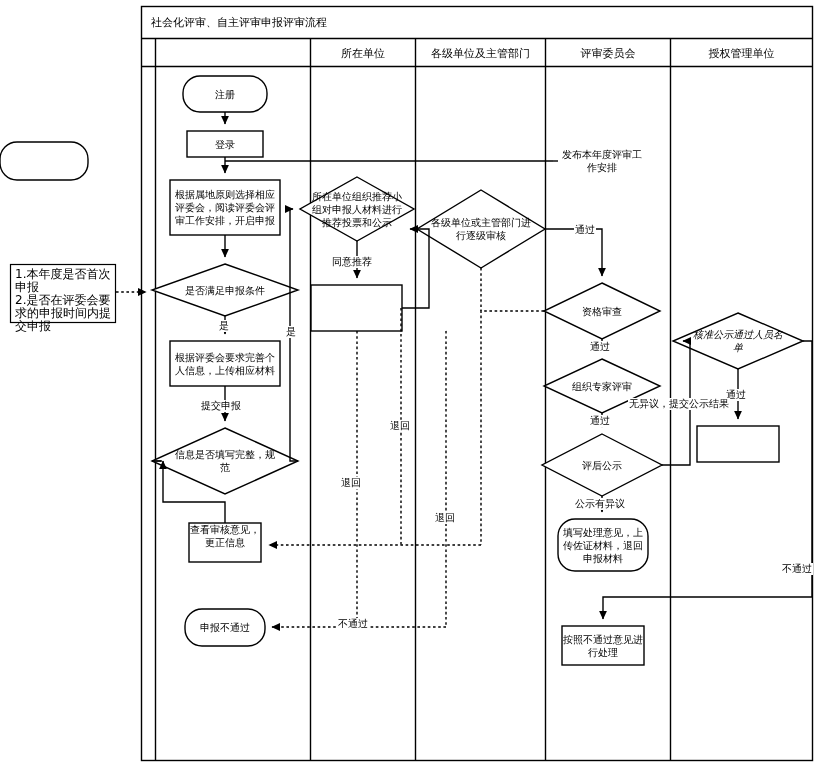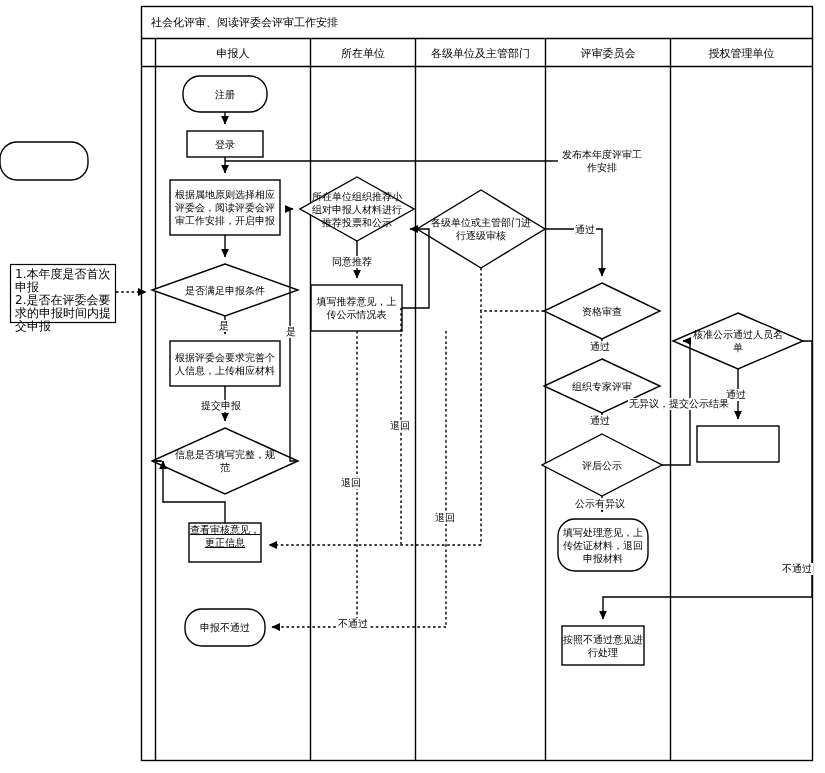--- a/index.html
+++ b/index.html
@@ -137,55 +137,53 @@
 
       <path d="M357,331 L357,627 L272,627" marker-end="url(#ahd)"></path>
 
       <path d="M446,331 L446,627"></path>
       <path d="M446,627 L357,627"></path>
 
       <path d="M446,331 L446,331"></path>
     </g>
   </svg>
 
-  <div class="title" style="left:151px;top:15px;">社会化评审、阅读评委会评审工作安排</div>
+  <div class="title" style="left:151px;top:15px;">社会化评审、自主评审申报评审流程</div>
 
-  <div class="hdr" style="left:156px;top:40px;width:154px;height:26px;">申报人</div>
   <div class="hdr" style="left:311px;top:40px;width:104px;height:26px;">所在单位</div>
   <div class="hdr" style="left:416px;top:40px;width:129px;height:26px;">各级单位及主管部门</div>
   <div class="hdr" style="left:546px;top:40px;width:124px;height:26px;">评审委员会</div>
   <div class="hdr" style="left:671px;top:40px;width:141px;height:26px;">授权管理单位</div>
 
   <div class="note" style="left:11px;top:265px;width:105px;height:58px;">
     <div>1.本年度是否首次申报</div>
     <div>2.是否在评委会要求的申报时间内提交申报</div>
   </div>
 
   <div class="shape-text" style="left:183px;top:76px;width:84px;height:36px;">注册</div>
   <div class="shape-text" style="left:187px;top:131px;width:76px;height:26px;">登录</div>
   <div class="shape-text" style="left:172px;top:180px;width:106px;height:55px;">根据属地原则选择相应评委会，阅读评委会评审工作安排，开启申报</div>
   <div class="shape-text" style="left:165px;top:272px;width:120px;height:36px;">是否满足申报条件</div>
   <div class="shape-text" style="left:172px;top:341px;width:106px;height:45px;">根据评委会要求完善个人信息，上传相应材料</div>
   <div class="shape-text" style="left:172px;top:443px;width:106px;height:36px;">信息是否填写完整，规范</div>
-  <div class="shape-text" style="left:190px;top:523px;width:70px;height:25px;text-decoration:underline;">查看审核意见，更正信息</div>
+  <div class="shape-text" style="left:190px;top:523px;width:70px;height:25px;">查看审核意见，更正信息</div>
   <div class="shape-text" style="left:185px;top:609px;width:80px;height:37px;">申报不通过</div>
 
   <div class="shape-text" style="left:308px;top:181px;width:98px;height:56px;">所在单位组织推荐小组对申报人材料进行推荐投票和公示</div>
-  <div class="shape-text" style="left:313px;top:285px;width:87px;height:46px;">填写推荐意见，上传公示情况表</div>
 
   <div class="shape-text" style="left:428px;top:211px;width:106px;height:36px;">各级单位或主管部门进行逐级审核</div>
 
   <div class="shape-text" style="left:558px;top:142px;width:88px;height:38px;">发布本年度评审工作安排</div>
   <div class="shape-text" style="left:562px;top:298px;width:80px;height:26px;">资格审查</div>
   <div class="shape-text" style="left:556px;top:373px;width:92px;height:26px;">组织专家评审</div>
   <div class="shape-text" style="left:562px;top:452px;width:80px;height:26px;">评后公示</div>
   <div class="shape-text" style="left:559px;top:519px;width:88px;height:52px;text-align:center;">填写处理意见，上传佐证材料，退回申报材料</div>
   <div class="shape-text" style="left:563px;top:626px;width:80px;height:39px;">按照不通过意见进行处理</div>
 
-  <div class="shape-text" style="left:692px;top:324px;width:92px;height:34px;">核准公示通过人员名单</div>
+  <div class="shape-text" style="left:692px;top:324px;width:92px;height:34px;font-style:italic;">核准公示通过人员名单</div>
 
   <div class="edge-label" style="left:218px;top:320px;">是</div>
   <div class="edge-label" style="left:285px;top:326px;">是</div>
   <div class="edge-label" style="left:200px;top:400px;">提交申报</div>
   <div class="edge-label" style="left:331px;top:256px;">同意推荐</div>
   <div class="edge-label" style="left:574px;top:224px;">通过</div>
   <div class="edge-label" style="left:589px;top:341px;">通过</div>
   <div class="edge-label" style="left:589px;top:415px;">通过</div>
   <div class="edge-label" style="left:725px;top:389px;">通过</div>
   <div class="edge-label" style="left:389px;top:420px;">退回</div>

